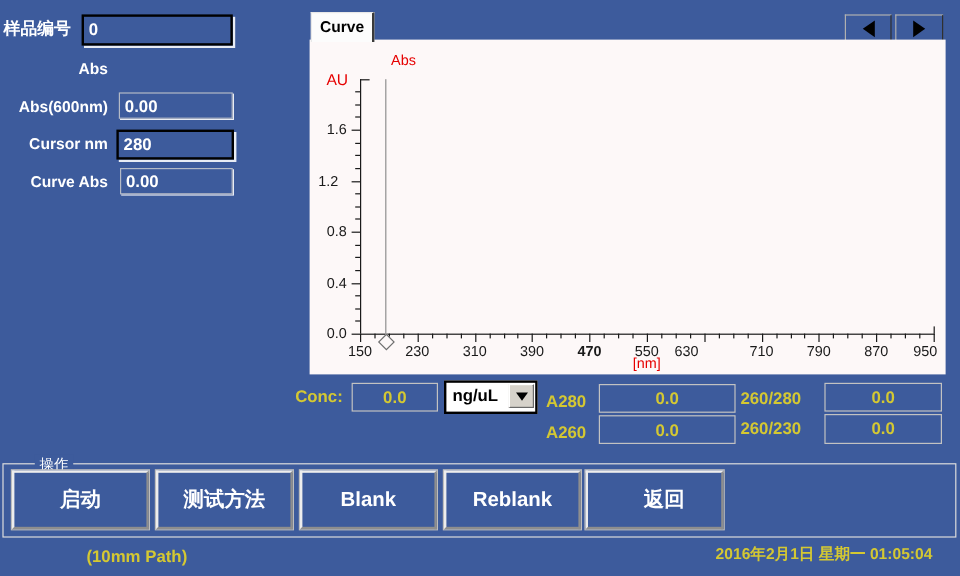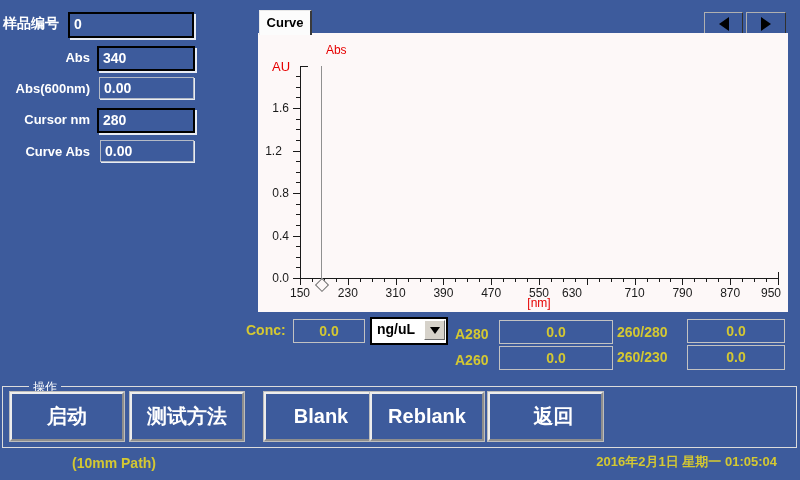--- a/index.html
+++ b/index.html
@@ -62,42 +62,39 @@
            display:flex;align-items:center;justify-content:center;}
   .tri-d{width:0;height:0;border:5px solid transparent;border-bottom:0;border-top:7px solid #000;}
 
   
   .groupbox{position:absolute;left:2px;top:386px;width:793px;height:60px;
             border:1px solid #dcdcdc;}
   .grouplbl{position:absolute;left:26px;top:-8px;background:var(--bg);padding:0 4px;
             color:#fff;font-size:12px;}
   .opbtn{position:absolute;top:392px;height:49px;width:114px;background:var(--bg);
          border:2px solid;border-color:#ededed #8e8e8e #8e8e8e #ededed;box-shadow:0 0 0 1px #bdbdbd;
-         color:#fff;font-weight:bold;font-size:20px;cursor:pointer;
+         color:#fff;font-weight:bold;font-size:17px;cursor:pointer;
          font-family:"Liberation Sans", sans-serif;}
-  .b0{left:10px;} .b1{left:130px;} .b2{left:264px;} .b3{left:370px;} .b4{left:488px;width:115px;padding-left:22px;}
+  .b0{left:10px;} .b1{left:130px;} .b2{left:250px;} .b3{left:370px;} .b4{left:488px;width:115px;padding-left:22px;}
 
   
   .path-lbl{position:absolute;left:72px;top:455px;color:var(--yellow);font-weight:bold;font-size:14px;}
   .datetime{position:absolute;right:23px;top:453px;color:var(--yellow);font-weight:bold;font-size:13px;white-space:nowrap;}
 </style>
 </head>
 <body>
 
 <div class="screen">
 
   <span class="lbl sample-lbl">样品编号</span>
   <div class="field black sample-field">
     <span>0</span>
   </div>
 
   <span class="lbl llabel" style="top:50px;">Abs</span>
-  <div class="field black f-abs">
-    <span>340</span>
-  </div>
 
   <span class="lbl llabel" style="top:81px;">Abs(600nm)</span>
   <div class="field gray f-abs600">
     <span>0.00</span>
   </div>
 
   <span class="lbl llabel" style="top:112px;">Cursor nm</span>
   <div class="field black f-cursornm">
     <span>280</span>
   </div>
@@ -151,21 +148,21 @@
         <div class="tick" style="left: 38px; top: 43.125px; width: 4px; height: 1px;"></div>
         <div class="tick" style="left: 42px; top: 245px; width: 1px; height: 7px;"></div>
         <div class="ticklbl xlbl" style="left: 22px; top: 253px;">150</div>
         <div class="tick" style="left: 89.8px; top: 245px; width: 1px; height: 7px;"></div>
         <div class="ticklbl xlbl" style="left: 69.8px; top: 253px;">230</div>
         <div class="tick" style="left: 137.6px; top: 245px; width: 1px; height: 7px;"></div>
         <div class="ticklbl xlbl" style="left: 117.6px; top: 253px;">310</div>
         <div class="tick" style="left: 185.4px; top: 245px; width: 1px; height: 7px;"></div>
         <div class="ticklbl xlbl" style="left: 165.4px; top: 253px;">390</div>
         <div class="tick" style="left: 233.2px; top: 245px; width: 1px; height: 7px;"></div>
-        <div class="ticklbl xlbl" style="left: 213.2px; top: 253px;">470</div>
+        <div class="ticklbl xlbl" style="left: 213.2px; top: 253px; font-weight: bold;">470</div>
         <div class="tick" style="left: 281px; top: 245px; width: 1px; height: 7px;"></div>
         <div class="ticklbl xlbl" style="left: 261px; top: 253px;">550</div>
         <div class="tick" style="left: 328.8px; top: 245px; width: 1px; height: 7px;"></div>
         <div class="ticklbl xlbl" style="left: 294px; top: 253px;">630</div>
         <div class="tick" style="left: 376.6px; top: 245px; width: 1px; height: 7px;"></div>
         <div class="ticklbl xlbl" style="left: 356.6px; top: 253px;">710</div>
         <div class="tick" style="left: 424.4px; top: 245px; width: 1px; height: 7px;"></div>
         <div class="ticklbl xlbl" style="left: 404.4px; top: 253px;">790</div>
         <div class="tick" style="left: 472.2px; top: 245px; width: 1px; height: 7px;"></div>
         <div class="ticklbl xlbl" style="left: 452.2px; top: 253px;">870</div>

